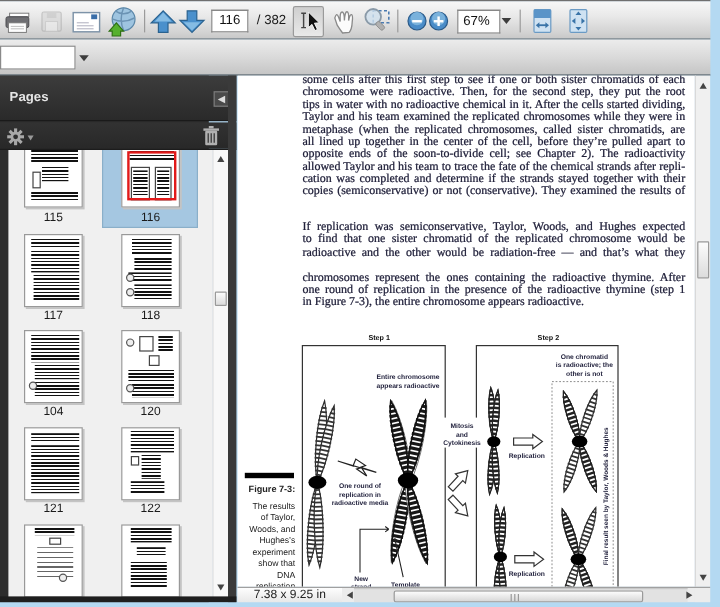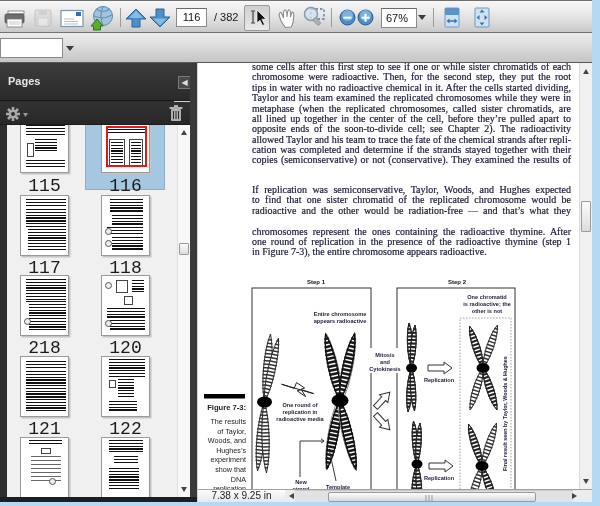--- a/index.html
+++ b/index.html
@@ -13,21 +13,21 @@
 #selbtn {position:absolute;left:244px;top:4px;width:26px;height:26px;background:linear-gradient(#cfcfcf,#e9e9e9);border:1px solid #9a9a9a;border-radius:2px}
 #combo2 {position:absolute;left:0px;top:5px;width:63px;height:20px;background:#fff;border:1px solid #8a8a8a}
 
 #panel {position:absolute;left:0;top:63px;width:174px;height:439px;background:#2d2d2d}
 #phead {position:absolute;left:0;top:0;width:197px;height:38px;background:linear-gradient(#3c3c3c,#2a2a2a);border-bottom:1px solid #1a1a1a}
 #phead span {position:absolute;left:8px;top:12px;color:#e6e6e6;font-weight:bold;font-size:11px}
 #collbtn {position:absolute;left:178px;top:13px;width:13px;height:13px;background:#4a4a4a;border:1px solid #7a7a7a;color:#ddd;font-size:8px;line-height:11px;text-align:center}
 #popt {position:absolute;left:0;top:39px;width:197px;height:23px;background:linear-gradient(#323232,#282828);border-bottom:1px solid #1c1c1c}
 #thumbs {position:absolute;left:7px;top:62px;width:170px;height:373px;background:#f0f0f0;overflow:hidden}
 .th {position:absolute;width:49px;height:61px;background:#fff;border:1px solid #999;box-shadow:1.5px 1.5px 0 #c4c4c4}
-.tlb {position:absolute;width:49px;text-align:center;font-family:Liberation Mono, monospace;font-size:18px;color:#1a1a1a}
+.tlb {position:absolute;width:49px;text-align:center;font-family:Liberation Sans, sans-serif;font-size:10px;color:#1a1a1a}
 .tx {position:absolute;background:repeating-linear-gradient(180deg,#121212 0 1.3px,transparent 1.3px 2.8px)}
 .tx2 {position:absolute;background:repeating-linear-gradient(180deg,#666 0 1px,transparent 1px 4px)}
 .bx {position:absolute;border:1px solid #444;background:#fff}
 .circ {position:absolute;width:7px;height:7px;border-radius:50%;border:1px solid #555;background:#eee}
 .sel {position:absolute;left:78px;top:-16px;width:80px;height:81px;background:#a5c7e1;border:1px solid #8aafc9}
 .redbox {position:absolute;left:99px;top:1px;width:41px;height:41px;border:2px solid #e21a1a}
 #pscroll {position:absolute;left:177px;top:62px;width:13px;height:373px;background:#f8f8f8;border-left:1px solid #e0e0e0}
 .sthumb {position:absolute;background:linear-gradient(#fcfcfc,#dcdcdc);border:1px solid #9a9a9a;border-radius:1px}
 .arr {position:absolute;width:0;height:0}
 #pborder {position:absolute;left:190px;top:0;width:7px;height:439px;background:#3a3a3a}
@@ -201,21 +201,21 @@
           <div class="circ" style="left:3px;top:32px"></div>
           <div class="circ" style="left:3px;top:44px"></div>
         </div>
         <div class="tlb" style="left:94px;top:133px">118</div>
 <div class="th" style="left:13px;top:150px">
           <div class="tx" style="left:5px;top:3px;width:40px;height:23px"></div>
           <div class="tx" style="left:8px;top:28px;width:37px;height:12px"></div>
           <div class="tx" style="left:8px;top:42px;width:37px;height:12px"></div>
           <div class="circ" style="left:3px;top:42px"></div>
         </div>
-        <div class="tlb" style="left:13px;top:213px">218</div>
+        <div class="tlb" style="left:13px;top:213px">104</div>
 <div class="th" style="left:94px;top:150px">
           <div class="bx" style="left:14px;top:4px;width:12px;height:13px"></div>
           <div class="tx" style="left:30px;top:4px;width:12px;height:14px"></div>
           <div class="bx" style="left:22px;top:20px;width:9px;height:9px"></div>
           <div class="tx" style="left:5px;top:32px;width:38px;height:10px"></div>
           <div class="tx" style="left:8px;top:44px;width:35px;height:11px"></div>
           <div class="circ" style="left:3px;top:6px"></div>
           <div class="circ" style="left:3px;top:44px"></div>
         </div>
         <div class="tlb" style="left:94px;top:213px">120</div>
@@ -244,21 +244,21 @@
         </div>
  </div>
  <div id="pscroll">
   <div class="arr" style="left:3px;top:5px;border-left:3.5px solid transparent;border-right:3.5px solid transparent;border-bottom:5px solid #444"></div>
   <div class="sthumb" style="left:1px;top:118px;width:10px;height:12px"></div>
   <div class="arr" style="left:3px;top:362px;border-left:3.5px solid transparent;border-right:3.5px solid transparent;border-top:5px solid #444"></div>
  </div>
  <div id="pborder"></div>
 </div>
 <div id="content">
-<div class="tl" style="top:-0.9px">some cells after this first step to see if one or while sister chromatids of each</div>
+<div class="tl" style="top:-0.9px">some cells after this first step to see if one or both sister chromatids of each</div>
 <div class="tl" style="top:9.4px">chromosome were radioactive. Then, for the second step, they put the root</div>
 <div class="tl" style="top:19.8px">tips in water with no radioactive chemical in it. After the cells started dividing,</div>
 <div class="tl" style="top:30.1px">Taylor and his team examined the replicated chromosomes while they were in</div>
 <div class="tl" style="top:40.5px">metaphase (when the replicated chromosomes, called sister chromatids, are</div>
 <div class="tl" style="top:50.9px">all lined up together in the center of the cell, before they’re pulled apart to</div>
 <div class="tl" style="top:61.2px">opposite ends of the soon-to-divide cell; see Chapter 2). The radioactivity</div>
 <div class="tl" style="top:71.5px">allowed Taylor and his team to trace the fate of the chemical strands after repli-</div>
 <div class="tl" style="top:81.9px">cation was completed and determine if the strands stayed together with their</div>
 <div class="tl" style="top:92.2px">copies (semiconservative) or not (conservative). They examined the results of</div>
 <div class="tl" style="top:122.1px">If replication was semiconservative, Taylor, Woods, and Hughes expected</div>

